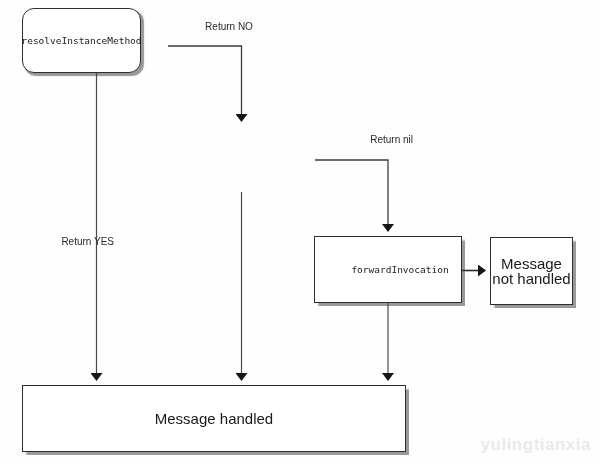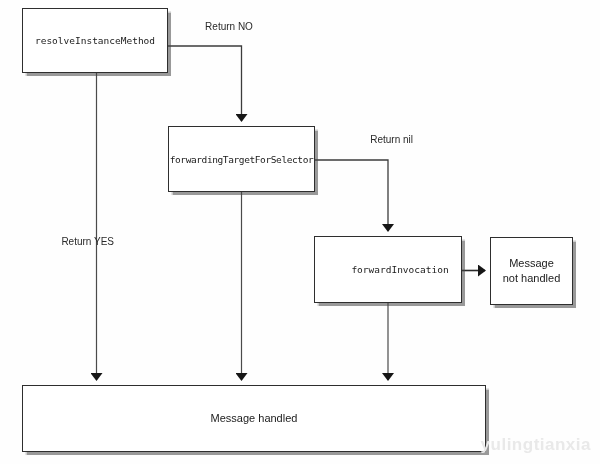--- a/index.html
+++ b/index.html
@@ -22,28 +22,28 @@
     display: flex;
     align-items: center;
     justify-content: center;
     text-align: center;
     color: #1a1a1a;
   }
   .node.mono {
     font-family: "DejaVu Sans Mono", monospace;
     font-size: 9.5px;
   }
-  .node.sans { font-size: 11px; line-height: 15px; }
+  .node.sans { font-size: 15px; line-height: 15px; }
   .prelines { white-space: pre-line; }
 
-  #node-resolve    { left: 22px;  top: 8px;   width: 146px; height: 65px; }
+  #node-resolve    { left: 22px;  top: 8px;   width: 119px; height: 65px; border-radius: 12px; }
   #node-fwdtarget  { left: 168px; top: 126px; width: 147px; height: 66px; letter-spacing: -0.4px; }
   #node-fwdinv     { left: 314px; top: 236px; width: 148px; height: 67px; padding-left: 24px; }
   #node-nothandled { left: 490px; top: 237px; width: 83px;  height: 68px; }
-  #node-handled    { left: 22px;  top: 385px; width: 464px; height: 67px; }
+  #node-handled    { left: 22px;  top: 385px; width: 384px; height: 67px; }
 
   .edge-label {
     position: absolute;
     font-size: 10px;
     line-height: 13px;
     color: #2a2a2a;
   }
   #label-return-no  { left: 200px; top: 20px;  width: 58px;  text-align: center; }
   #label-return-nil { left: 355px; top: 133px; width: 58px;  text-align: right; }
   #label-return-yes { left: 26px;  top: 235px; width: 64px;  text-align: right; margin-left: 24px; }
@@ -73,21 +73,20 @@
     <polyline points="168,46 241.5,46 241.5,121" fill="none" stroke="#3c3c3c" stroke-width="1.3" marker-end="url(#arrowhead)"></polyline>
     <polyline points="96.5,73 96.5,380" fill="none" stroke="#4a4a4a" stroke-width="1.2" marker-end="url(#arrowhead)"></polyline>
     <polyline points="315,160 388,160 388,231" fill="none" stroke="#3c3c3c" stroke-width="1.3" marker-end="url(#arrowhead)"></polyline>
     <polyline points="241.5,192 241.5,380" fill="none" stroke="#4a4a4a" stroke-width="1.2" marker-end="url(#arrowhead)"></polyline>
     <polyline points="462,270.5 485,270.5" fill="none" stroke="#2a2a2a" stroke-width="1.6" marker-end="url(#arrowhead)"></polyline>
     <polyline points="388,303 388,380" fill="none" stroke="#4a4a4a" stroke-width="1.2" marker-end="url(#arrowhead)"></polyline>
   </svg>
 
   <div class="node mono" id="node-resolve">resolveInstanceMethod</div>
 
-  <div class="node mono" id="node-fwdtarget">forwardingTargetForSelector</div>
 
   <div class="node mono" id="node-fwdinv">forwardInvocation</div>
 
   <div class="node sans prelines" id="node-nothandled">Message
 not handled</div>
 
   <div class="node sans" id="node-handled">Message handled</div>
 
   <div class="edge-label" id="label-return-no">Return NO</div>
 

